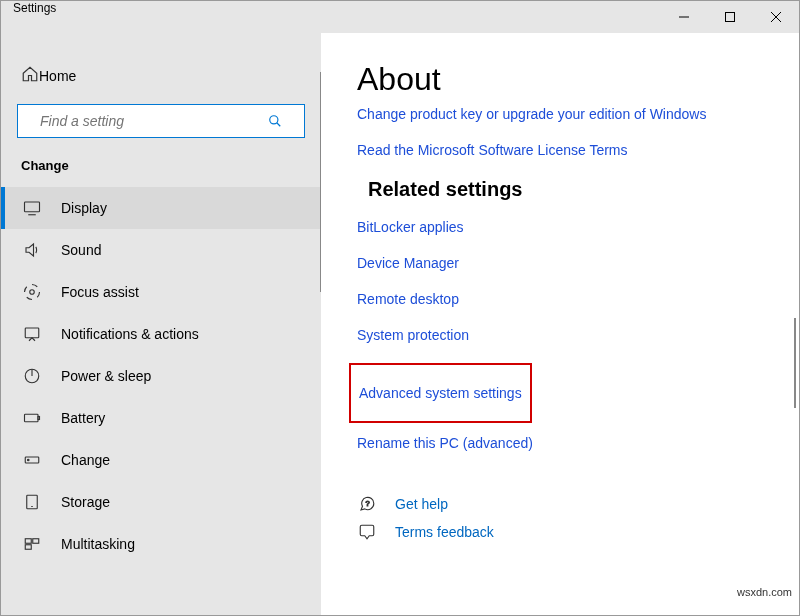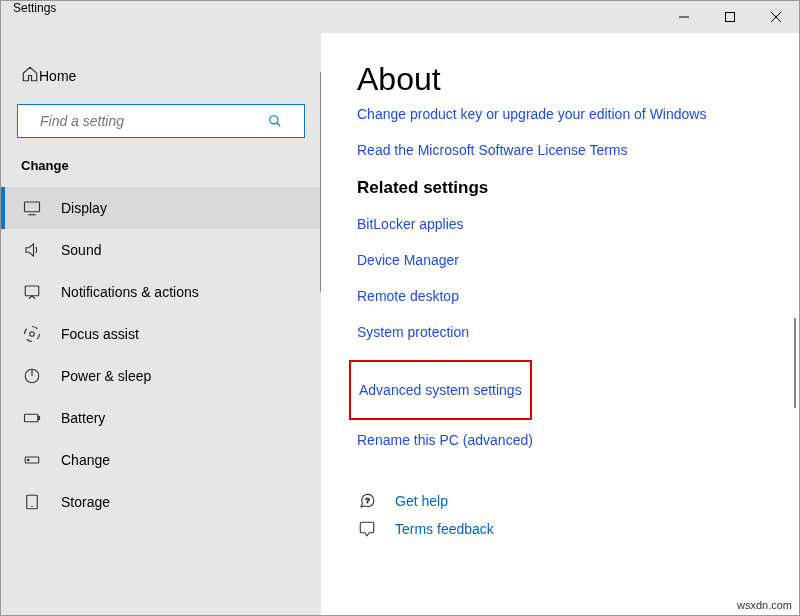--- a/index.html
+++ b/index.html
@@ -30,27 +30,27 @@
   .nav-item { display: flex; align-items: center; gap: 20px; padding: 12px 18px; font-size: 14px; cursor: pointer; position: relative; border-left: 4px solid transparent; }
   .nav-item.active { background: #d9d9d9; border-left-color: #0078d4; }
   .nav-item .icon { width: 18px; height: 18px; display: flex; align-items: center; justify-content: center; }
   .nav-item .icon svg { width: 18px; height: 18px; }
   
   
   .content { flex: 1; padding: 28px 36px; overflow-y: auto; position: relative; }
   .page-title { font-size: 32px; font-weight: 400; margin-bottom: 8px; }
   .link { color: #1d4ed8; font-size: 14px; margin-bottom: 20px; display: block; cursor: pointer; }
   .link.highlight-box { border: 2.5px solid #d10000; padding: 20px 8px; width: fit-content; margin-left: -8px; margin-bottom: 12px; }
-  .subhead { font-size: 17px; font-weight: 600; margin: 20px 0 18px 0; }
+  .subhead { font-size: 20px; font-weight: 600; margin: 20px 0 18px 11px; }
   .help-row { display: flex; align-items: center; gap: 18px; margin-top: 10px; font-size: 14px; color: #0067c0; cursor: pointer; }
   .help-row .ic { color: #333; width: 20px; display: flex; }
   
   .divider-v { width: 1px; background: #888; position: absolute; left: 320px; top: 72px; height: 220px; }
   
-  .watermark { position: absolute; bottom: 4px; right: 6px; font-size: 11px; color: #333; background: rgba(255,255,255,0.7); padding: 1px 2px; text-align: right; }
+  .watermark { position: absolute; bottom: 17px; right: 6px; font-size: 11px; color: #333; background: rgba(255,255,255,0.7); padding: 1px 2px; text-align: right; }
   
   .scroll-indicator { position: absolute; right: 3px; top: 285px; width: 2px; height: 90px; background: #888; }
 </style>
 </head>
 <body>
 
 <div class="window">
 
   <div class="titlebar">
     <div class="titlebar-title">Settings</div>
@@ -113,38 +113,38 @@
               <svg viewBox="0 0 24 24" fill="none" stroke="#333" stroke-width="1.5">
                 <path d="M4 9v6h4l6 5V4L8 9H4z"></path>
                 <path d="M17 8c1.5 1.5 1.5 6.5 0 8"></path>
               </svg>
             </span>
           <span>Sound</span>
         </div>
         <div class="nav-item">
           <span class="icon">
               <svg viewBox="0 0 24 24" fill="none" stroke="#333" stroke-width="1.5">
+                <circle cx="12" cy="12" r="3"></circle>
+                <path d="M12 2a10 10 0 0 1 7 3M22 12a10 10 0 0 1-3 7M12 22a10 10 0 0 1-7-3M2 12a10 10 0 0 1 3-7"></path>
+              </svg>
+            </span>
+          <span>Focus assist</span>
+        </div>
+        <div class="nav-item">
+          <span class="icon">
+              <svg viewBox="0 0 24 24" fill="none" stroke="#333" stroke-width="1.5">
                 <rect x="3" y="4" width="18" height="13" rx="1"></rect>
                 <path d="M8 21l4-4 4 4"></path>
               </svg>
             </span>
           <span>Notifications &amp; actions</span>
         </div>
         <div class="nav-item">
           <span class="icon">
               <svg viewBox="0 0 24 24" fill="none" stroke="#333" stroke-width="1.5">
-                <circle cx="12" cy="12" r="3"></circle>
-                <path d="M12 2a10 10 0 0 1 7 3M22 12a10 10 0 0 1-3 7M12 22a10 10 0 0 1-7-3M2 12a10 10 0 0 1 3-7"></path>
-              </svg>
-            </span>
-          <span>Focus assist</span>
-        </div>
-        <div class="nav-item">
-          <span class="icon">
-              <svg viewBox="0 0 24 24" fill="none" stroke="#333" stroke-width="1.5">
                 <circle cx="12" cy="12" r="9"></circle>
                 <line x1="12" y1="3" x2="12" y2="12"></line>
               </svg>
             </span>
           <span>Power &amp; sleep</span>
         </div>
         <div class="nav-item">
           <span class="icon">
               <svg viewBox="0 0 24 24" fill="none" stroke="#333" stroke-width="1.5">
                 <rect x="2" y="7" width="18" height="10" rx="1"></rect>
@@ -163,20 +163,30 @@
           <span>Change</span>
         </div>
         <div class="nav-item">
           <span class="icon">
               <svg viewBox="0 0 24 24" fill="none" stroke="#333" stroke-width="1.5">
                 <rect x="5" y="3" width="14" height="18" rx="1"></rect>
                 <line x1="11" y1="18" x2="13" y2="18"></line>
               </svg>
             </span>
           <span>Storage</span>
+        </div>
+        <div class="nav-item">
+          <span class="icon">
+              <svg viewBox="0 0 24 24" fill="none" stroke="#333" stroke-width="1.5">
+                <rect x="3" y="5" width="8" height="6"></rect>
+                <rect x="13" y="5" width="8" height="6"></rect>
+                <rect x="3" y="13" width="8" height="6"></rect>
+              </svg>
+            </span>
+          <span>Multitasking</span>
         </div>
       </div>
     </div>
 
     <div class="content">
       <div class="scroll-indicator"></div>
       <h1 class="page-title">About</h1>
 
       <a class="link">Change product key or upgrade your edition of Windows</a>
       <a class="link">Read the Microsoft Software License Terms</a>

